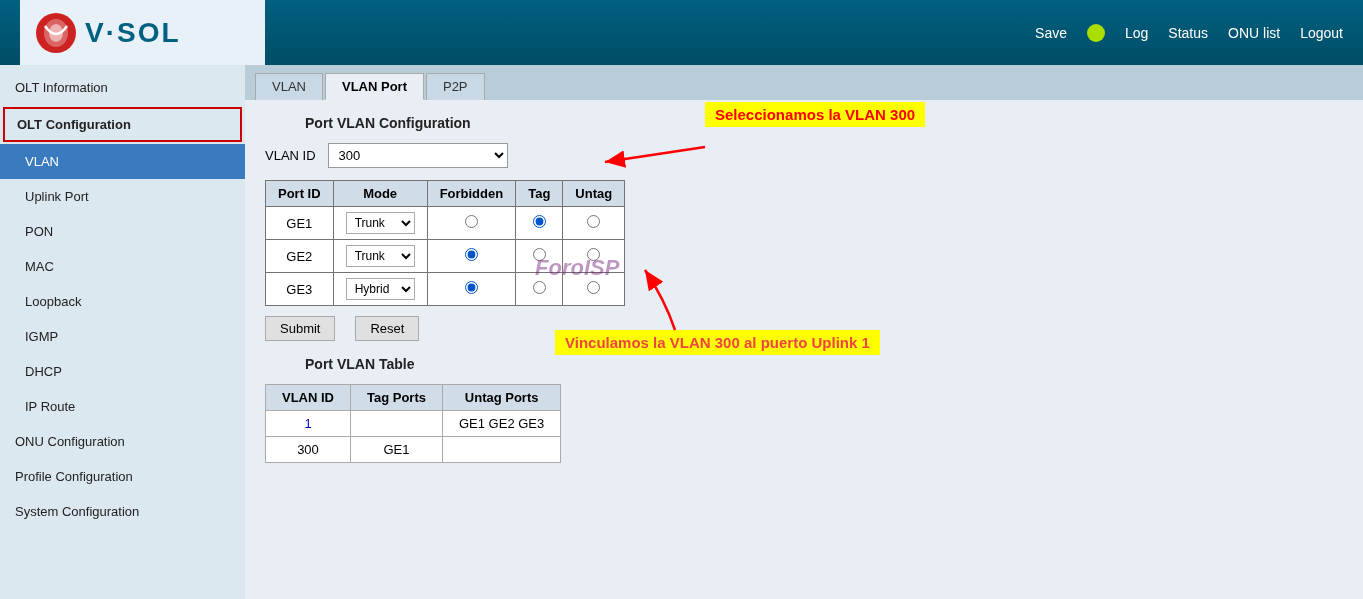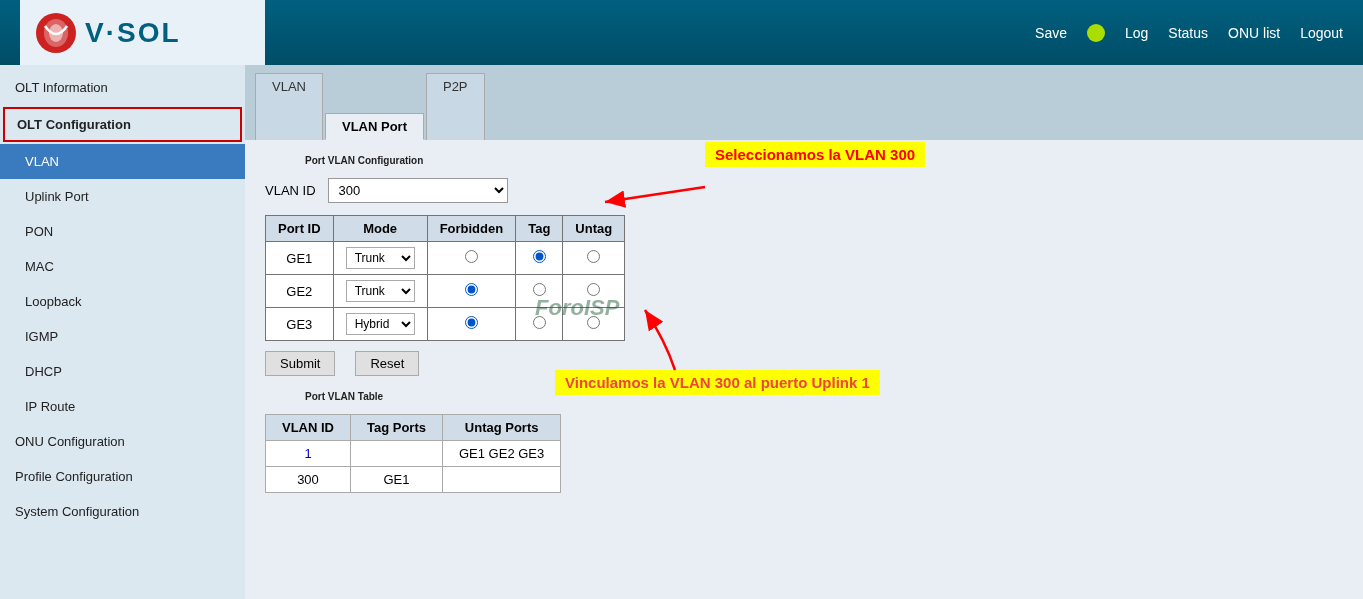--- a/index.html
+++ b/index.html
@@ -110,34 +110,33 @@
       border: 1px solid #aaa;
       border-bottom: none;
       font-size: 13px;
       color: #333;
     }
     .tab.active {
       background: #e8eef4;
       border-bottom: 1px solid #e8eef4;
       font-weight: bold;
       color: #000;
-      margin-top: 40px;
     }
 
     
     .content {
       padding: 15px 20px;
       background: #e8eef4;
     }
 
     .section-title {
       font-weight: bold;
       margin-bottom: 12px;
       color: #222;
-      font-size: 10px;
+      font-size: 14px;
       padding-left: 40px;
     }
 
     .vlan-id-row {
       display: flex;
       align-items: center;
       margin-bottom: 12px;
       gap: 12px;
     }
     .vlan-select {
@@ -363,21 +362,21 @@
             </td>
           </tr>
         </tbody>
       </table>
 
       <div class="btn-row">
         <button class="btn-submit">Submit</button>
         <button class="btn-reset">Reset</button>
       </div>
 
-      <div style="position:absolute; top:155px; left:290px; color:#14532d; font-size:22px; font-weight:bold; opacity:0.45; font-style:italic; pointer-events:none;">ForoISP</div>
+      <div style="position:absolute; top:155px; left:290px; color:#701a75; font-size:22px; font-weight:bold; opacity:0.45; font-style:italic; pointer-events:none;">ForoISP</div>
 
       <div style="position:absolute; top:230px; left:310px; background:yellow; color:#ef4444; font-weight:bold; font-size:15px; padding:4px 10px; z-index:10; white-space:nowrap;">Vinculamos la VLAN 300 al puerto Uplink 1</div>
 
       <div style="position:absolute; top:160px; left:390px; z-index:10; pointer-events:none;">
         <svg width="60" height="80" viewBox="0 0 60 80">
           <defs>
             <marker id="arrowhead2" markerWidth="8" markerHeight="7" refX="8" refY="3.5" orient="auto">
               <polygon points="0 0, 8 3.5, 0 7" fill="red"></polygon>
             </marker>
           </defs>

